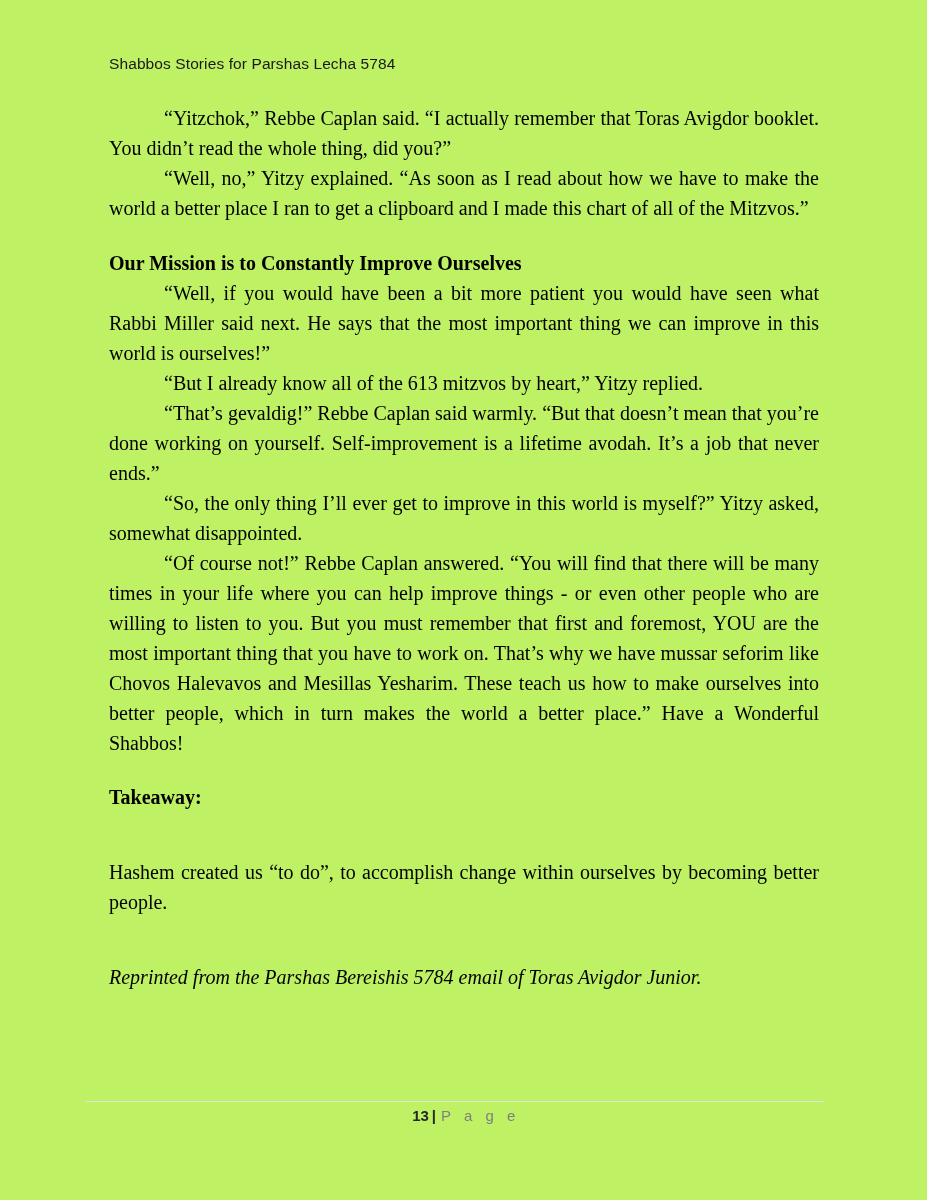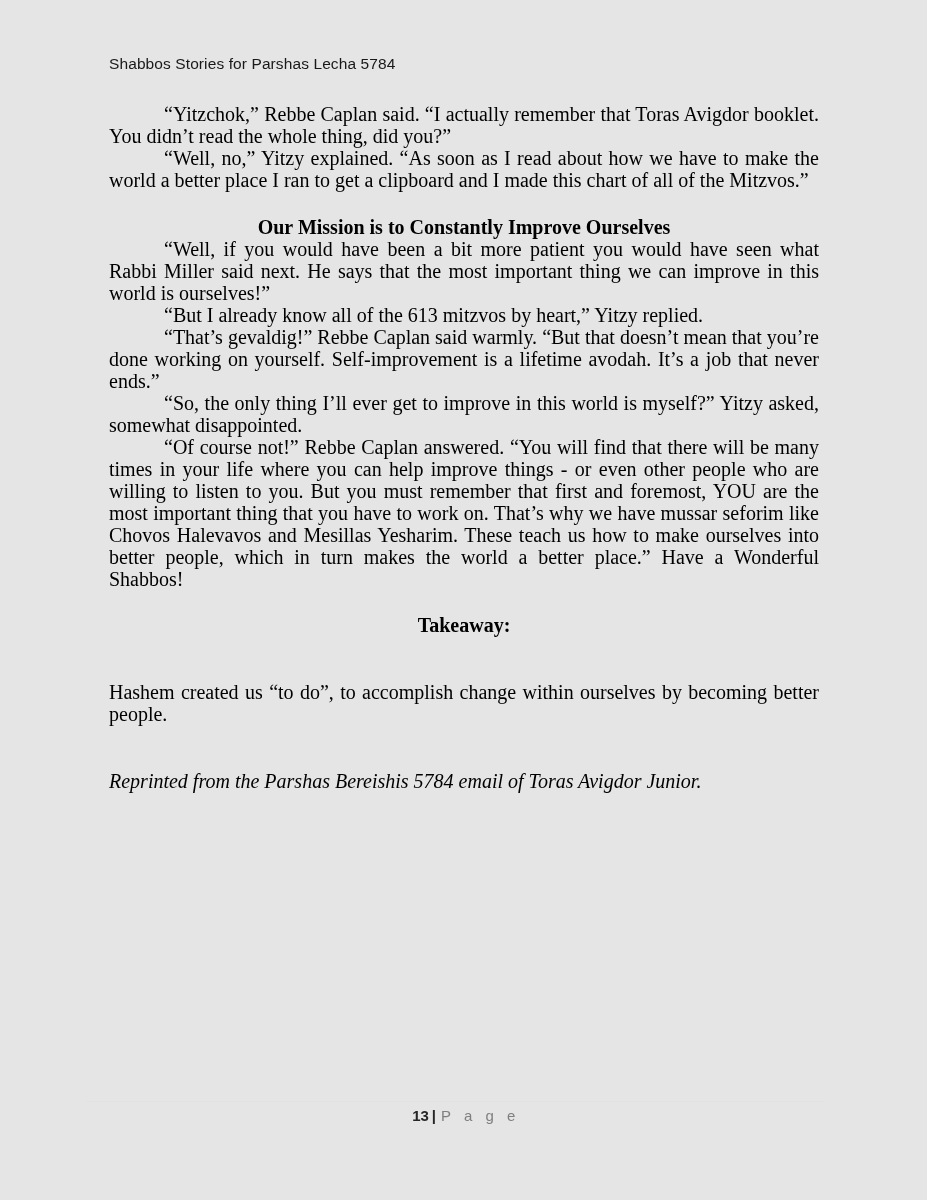--- a/index.html
+++ b/index.html
@@ -5,53 +5,53 @@
   html, body {
     margin: 0;
     padding: 0;
     background: #ffffff;
     overflow: hidden;
   }
   .page {
     position: relative;
     width: 927px;
     height: 1200px;
-    background: #e5e5e5;
+    background: #bef264;
   }
   .page-header {
     position: absolute;
     top: 55px;
     left: 109px;
     font-family: "Liberation Sans", "DejaVu Sans", sans-serif;
     font-size: 15.5px;
     color: #191919;
     letter-spacing: 0.1px;
   }
   .doc-body {
     position: absolute;
     top: 103px;
     left: 109px;
     width: 710px;
     font-family: "Liberation Serif", "DejaVu Serif", serif;
     font-size: 20px;
-    line-height: 22px;
+    line-height: 30px;
     color: #000000;
   }
   .para {
     margin: 0;
     text-align: justify;
     text-indent: 55px;
   }
   .para.no-indent {
     text-indent: 0;
     margin-top: 45px;
   }
   .heading {
     margin: 0;
-    text-align: center;
+    text-align: left;
     font-weight: bold;
     text-indent: 0;
   }
   .space-before {
     margin-top: 24.5px;
   }
   .reprint {
     font-style: italic;
     text-align: left;
   }

